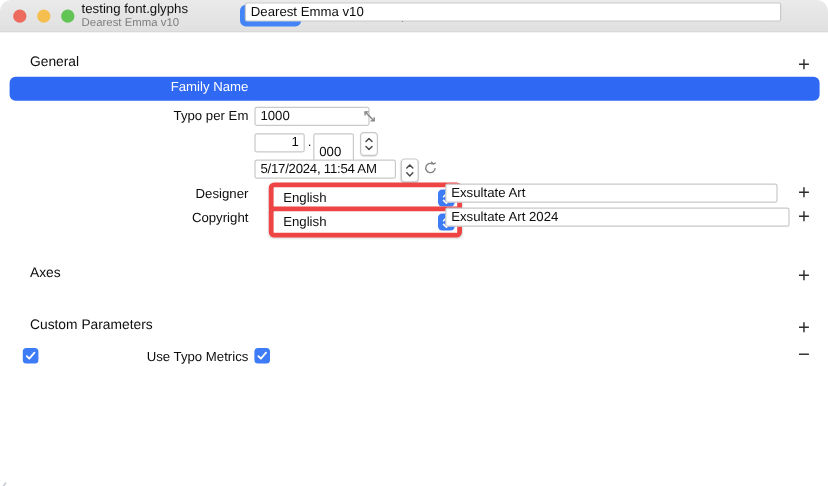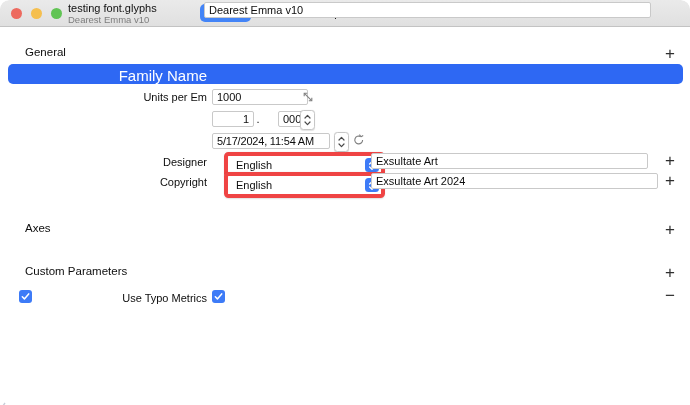--- a/index.html
+++ b/index.html
@@ -43,28 +43,28 @@
   .minus-custom{left:660px;top:286px;}
 
   
   .row-label{position:absolute;left:7px;width:200px;text-align:right;font-size:11px;color:#0d0d0d;white-space:nowrap;}
   .txt{font-size:11px;color:#0d0d0d;}
   input.field{position:absolute;box-sizing:border-box;border:1px solid #c9c9c9;border-radius:2px;
               background:#fff;font-family:inherit;font-size:11px;color:#0d0d0d;padding:0 4px;outline:none;}
 
   
   .family-row{position:absolute;left:8px;top:64px;width:675px;height:20px;background:#2e68f3;border-radius:5px;}
-  .family-label{position:absolute;left:0;top:3px;width:199px;text-align:right;font-size:15px;color:#fff;}
+  .family-label{position:absolute;left:0;top:3px;width:199px;text-align:right;font-size:11px;color:#fff;}
   .family-input{left:204px;top:2px;width:447px;height:16px;border:1px solid #bcccf5;border-radius:2.5px;}
 
   .upm-label{top:91px;} .upm-input{left:212px;top:89px;width:96px;height:16px;}
   .ver-label{top:113px;}
   .ver-major{left:212px;top:111px;width:42px;height:16px;text-align:right;}
   .ver-dot{position:absolute;left:256.5px;top:113px;}
-  .ver-minor{left:278px;top:111px;width:34px;height:16px;}
+  .ver-minor{left:261px;top:111px;width:34px;height:32px;}
   .date-label{top:135px;}
   .date-input{left:212px;top:133px;width:118px;height:16px;font-size:10.5px;letter-spacing:-0.2px;}
 
   .stepper{position:absolute;width:13px;height:18px;background:#fff;border:1px solid #c7c7c7;border-radius:3.5px;
            box-shadow:0 0.5px 1px rgba(0,0,0,.12);display:flex;flex-direction:column;align-items:center;justify-content:center;}
   .stepper-version{left:300px;top:110px;}
   .stepper-date{left:334px;top:132px;}
 
   .icon-btn{position:absolute;width:14px;height:14px;}
   .scale-btn{left:301px;top:90px;}
@@ -112,21 +112,21 @@
   </div>
 
   <div class="sec-title sec-general">General</div>
   <div class="round-btn plus-general">+</div>
 
   <div class="family-row">
     <div class="family-label">Family Name</div>
   </div>
   <input class="field family-input" value="Dearest Emma v10" style="">
 
-  <div class="row-label upm-label">Units per Em</div>
+  <div class="row-label upm-label">Typo per Em</div>
   <input class="field upm-input" value="1000" style="">
   <div class="icon-btn scale-btn">
     <svg width="14" height="14" viewBox="0 0 14 14">
       <line x1="3.4" y1="3.4" x2="10.6" y2="10.6" stroke="#7f7f7f" stroke-width="1.1"></line>
       <polyline points="3.2,6.2 3.2,3.2 6.2,3.2" fill="none" stroke="#7f7f7f" stroke-width="1.1"></polyline>
       <polyline points="7.8,10.8 10.8,10.8 10.8,7.8" fill="none" stroke="#7f7f7f" stroke-width="1.1"></polyline>
     </svg>
   </div>
 
   <input class="field ver-major" value="1" style="">

